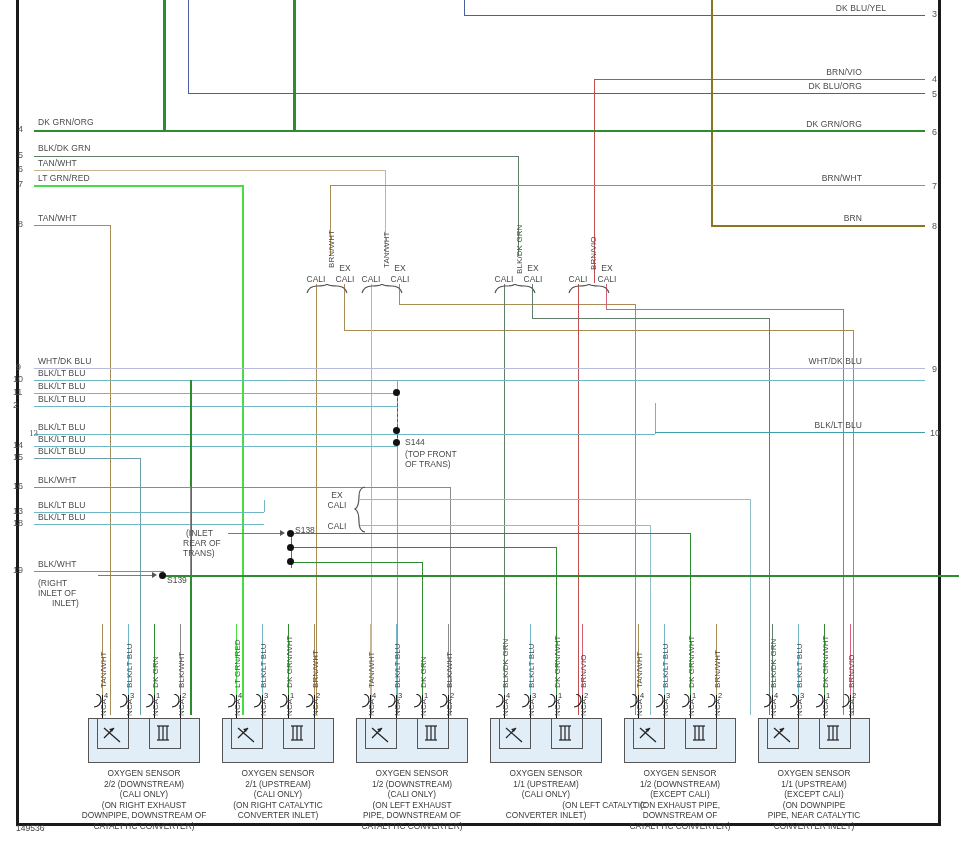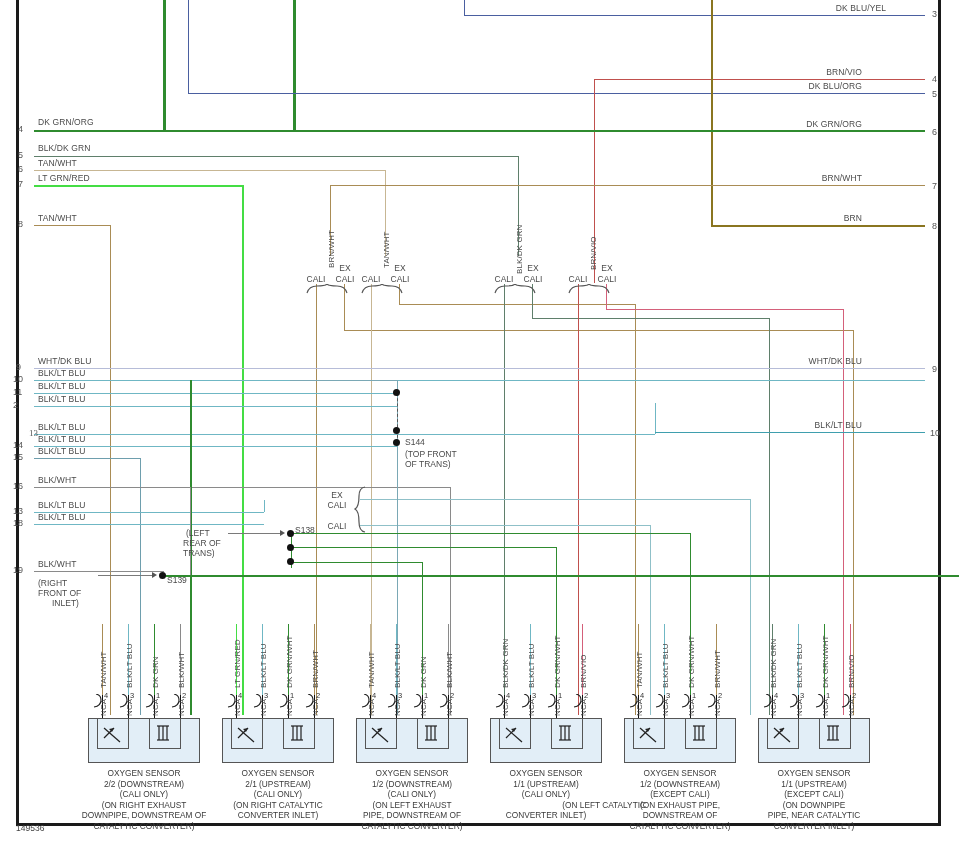--- a/index.html
+++ b/index.html
@@ -258,32 +258,32 @@
     <div class="splice" style="left:405px;top:437px;">S144</div>
     <div class="splice" style="left:405px;top:449px;">(TOP FRONT</div>
     <div class="splice" style="left:405px;top:459px;">OF TRANS)</div>
   </div>
 
   <div>
     <div class="dot" style="left:287px;top:530px;"></div>
     <div class="dot" style="left:287px;top:544px;"></div>
     <div class="dot" style="left:287px;top:558px;"></div>
     <div class="splice" style="left:295px;top:525px;">S138</div>
-    <div class="splice" style="left:186px;top:528px;">(LEFT</div>
+    <div class="splice" style="left:186px;top:528px;">(INLET</div>
     <div class="splice" style="left:183px;top:538px;">REAR OF</div>
     <div class="splice" style="left:183px;top:548px;">TRANS)</div>
     <div class="wire h" style="left:228px;top:533px;width:52px;border-top-color:#7a7a7a;border-top-width:1.2px;"></div>
     <div class="arrow" style="left:280px;top:530px;"></div>
   </div>
 
   <div>
     <div class="dot" style="left:159px;top:572px;"></div>
     <div class="splice" style="left:167px;top:575px;">S139</div>
     <div class="splice" style="left:38px;top:578px;">(RIGHT</div>
-    <div class="splice" style="left:38px;top:588px;">FRONT OF</div>
+    <div class="splice" style="left:38px;top:588px;">INLET OF</div>
     <div class="splice" style="left:52px;top:598px;">INLET)</div>
     <div class="wire h" style="left:98px;top:575px;width:54px;border-top-color:#7a7a7a;border-top-width:1.2px;"></div>
     <div class="arrow" style="left:152px;top:572px;"></div>
   </div>
 
   <div id="sensors-layer">
       <div>
         <div class="wire v" style="left: 102px; top: 624px; height: 86px; border-left-color: rgb(169, 140, 85);"></div>
         <div class="wire v" style="left: 102px; top: 695px; height: 25px; border-left-color: rgb(17, 17, 17); border-left-width: 1.6px;"></div>
         <svg class="pinarc" width="12" height="14" viewBox="0 0 12 14" style="left: 93px; top: 694px;">

